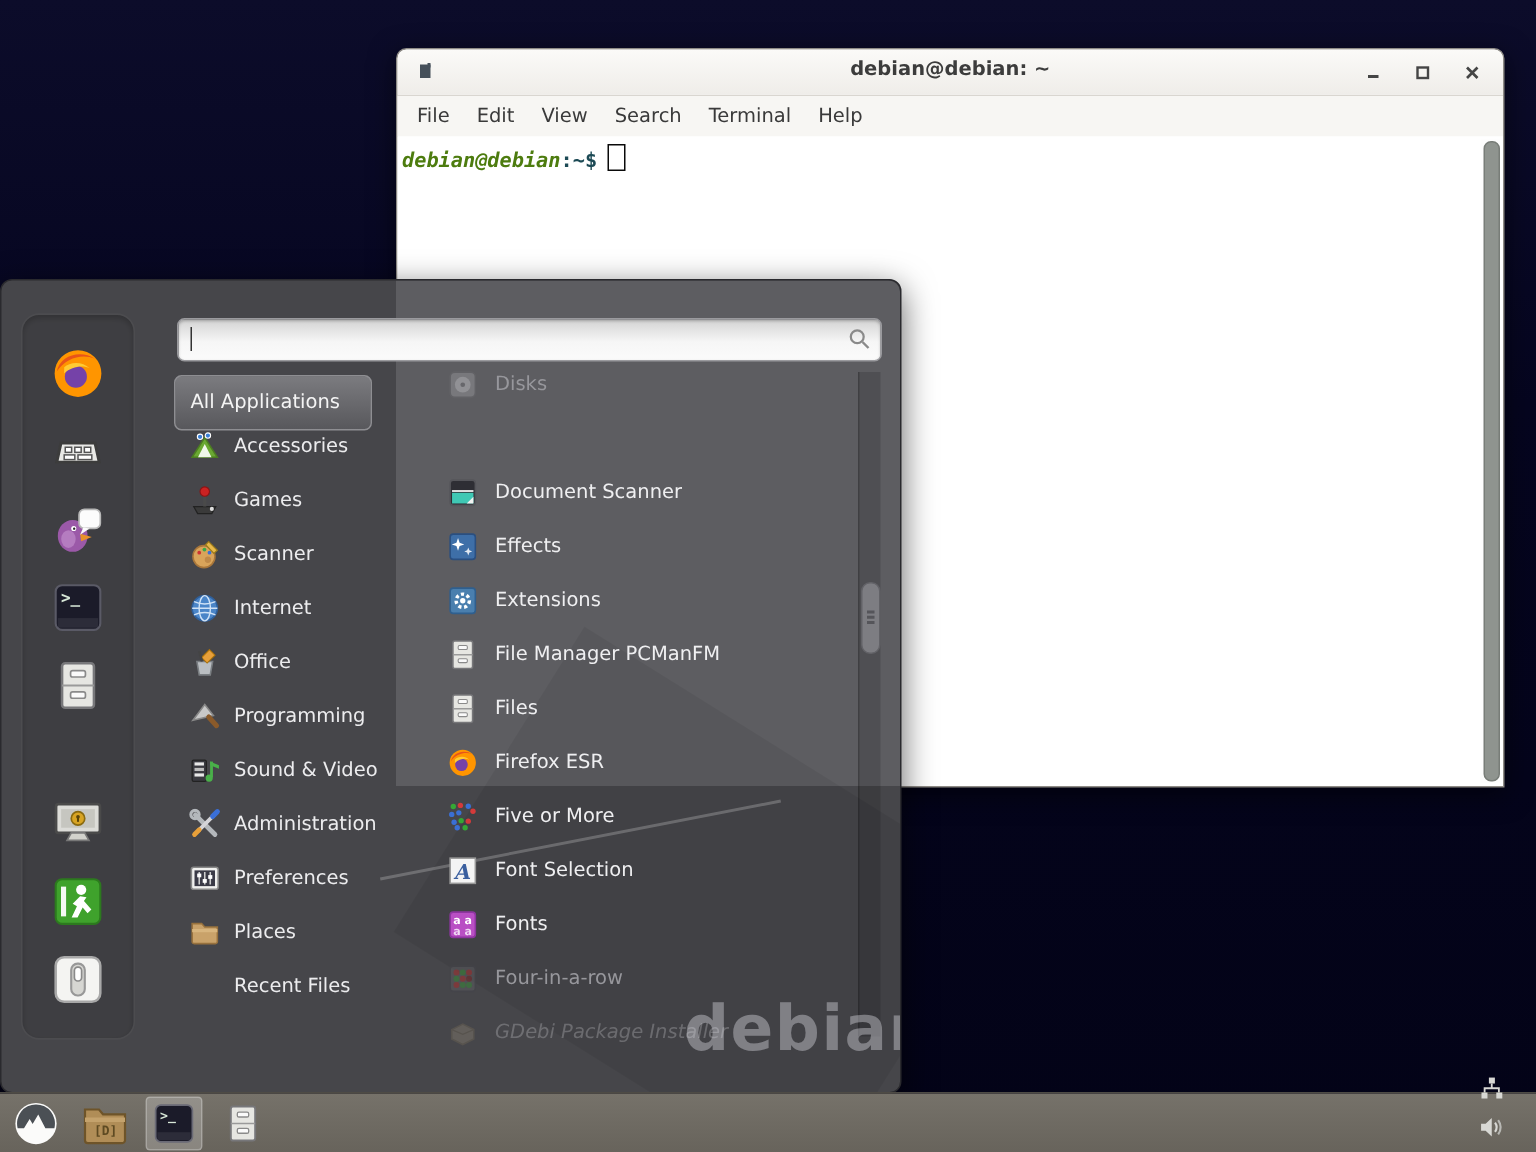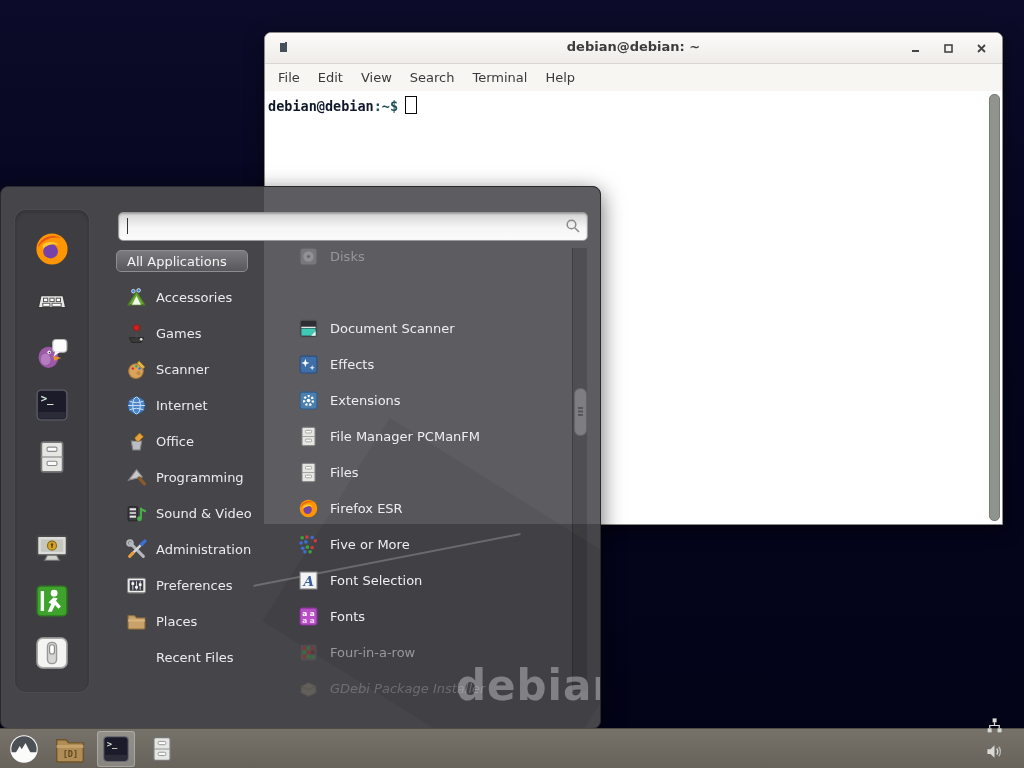--- a/index.html
+++ b/index.html
@@ -18,21 +18,21 @@
     font-size:13px;font-weight:bold;color:#3c3c3c;}
   .win-icon{position:absolute;left:13px;top:8px;width:13px;height:13px;}
   .win-controls{position:absolute;right:14px;top:0;height:30px;display:flex;gap:20px;align-items:center;}
   .win-controls span{width:13px;height:13px;display:inline-block;cursor:default;}
   .menubar{position:absolute;left:0;top:31px;right:0;height:27px;background:#f7f6f3;
     display:flex;align-items:center;padding-left:4px;}
   .menubar span{font-size:13px;color:#3a3a3a;padding:3px 9px;border-radius:3px;}
   .term-content{position:absolute;left:0;top:58px;right:0;bottom:0;background:#ffffff;}
   .prompt-line{padding:5px 0 0 3px;font-family:"DejaVu Sans Mono",monospace;
     font-size:13.5px;font-weight:bold;white-space:pre;}
-  .p-user{color:#0f172a;}
+  .p-user{color:#4d7c0f;font-style:italic;}
   .p-rest{color:#1c4a55;}
   .cursor{display:inline-block;width:10px;height:16px;border:1.5px solid #0a0a0a;
     margin-left:7px;vertical-align:-3px;background:#fff;}
   .term-scrollbar{position:absolute;top:2px;right:2px;bottom:2px;width:13px;background:#fdfdfd;}
   .term-scrollbar .thumb{position:absolute;top:1px;bottom:1px;left:2px;width:9px;
     background:#8f948f;border:1px solid #787d78;border-radius:5px;}
 
   
   .app-menu{position:absolute;left:0;top:186px;width:599px;height:541px;
     background:#46464a;border:1px solid #2a2a2e;border-radius:8px;overflow:hidden;
@@ -49,21 +49,21 @@
   .fav-btn{position:absolute;left:50%;transform:translateX(-50%);width:36px;height:36px;
     display:flex;align-items:center;justify-content:center;}
   .searchbox{position:absolute;left:117px;top:25px;width:468px;height:27px;
     background:linear-gradient(#d3d3d3,#f6f6f6 55%,#fbfbfb);border:1px solid #9a9a9e;
     border-radius:5px;box-shadow:inset 0 1px 2px rgba(0,0,0,.25);}
   .searchbox input{position:absolute;left:8px;top:3px;width:420px;height:19px;border:none;
     background:transparent;outline:none;font-size:13px;color:#222;
     font-family:"DejaVu Sans",sans-serif;}
   .searchbox .caret{position:absolute;left:8px;top:5px;width:1px;height:16px;background:#333;}
   .searchbox .mag{position:absolute;right:6px;top:5px;width:16px;height:16px;}
-  .all-apps-btn{position:absolute;left:115px;top:63px;width:132px;height:22px;
+  .all-apps-btn{position:absolute;left:115px;top:63px;width:132px;height:37px;
     background:linear-gradient(#7b7b7f,#58585c);border:1px solid #8e8e92;border-radius:5px;
     display:flex;align-items:center;padding-left:10px;box-sizing:border-box;}
   .all-apps-btn span{font-size:13px;color:#f4f4f4;}
   .cat-row{position:absolute;left:115px;width:150px;height:36px;display:flex;
     align-items:center;gap:9px;padding-left:9px;box-sizing:border-box;}
   .cat-row .lbl{font-size:13px;color:#ececee;white-space:nowrap;}
   .cat-row .ic,.app-row .ic{width:22px;height:22px;flex:0 0 22px;display:flex;
     align-items:center;justify-content:center;}
   .cat-row.noicon{padding-left:40px;}
   .app-row{position:absolute;left:270px;width:300px;height:36px;display:flex;

